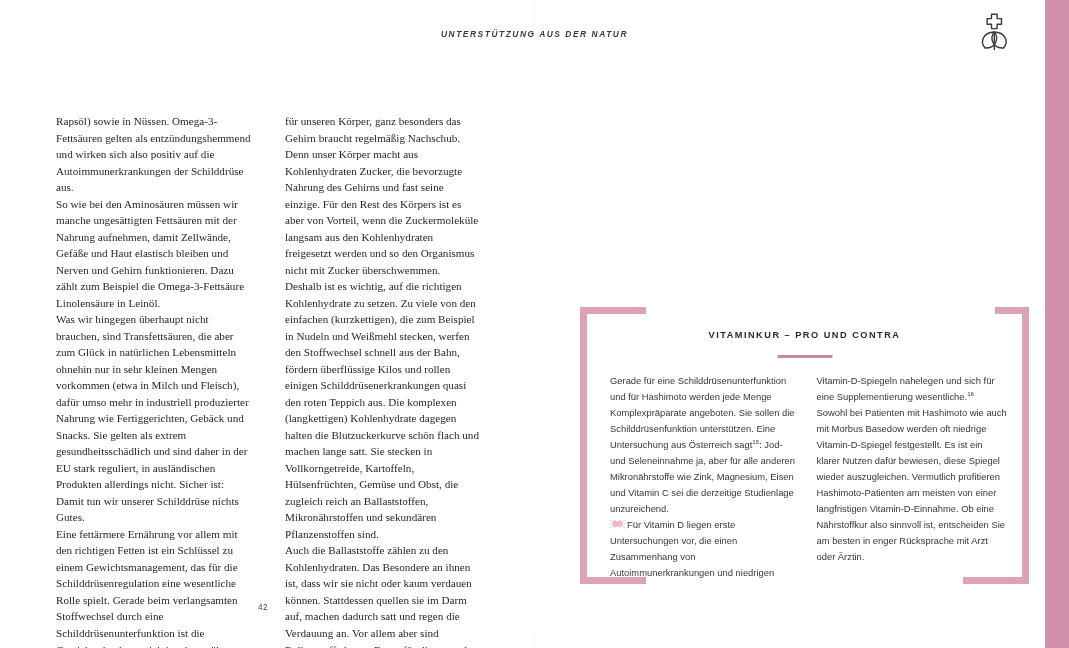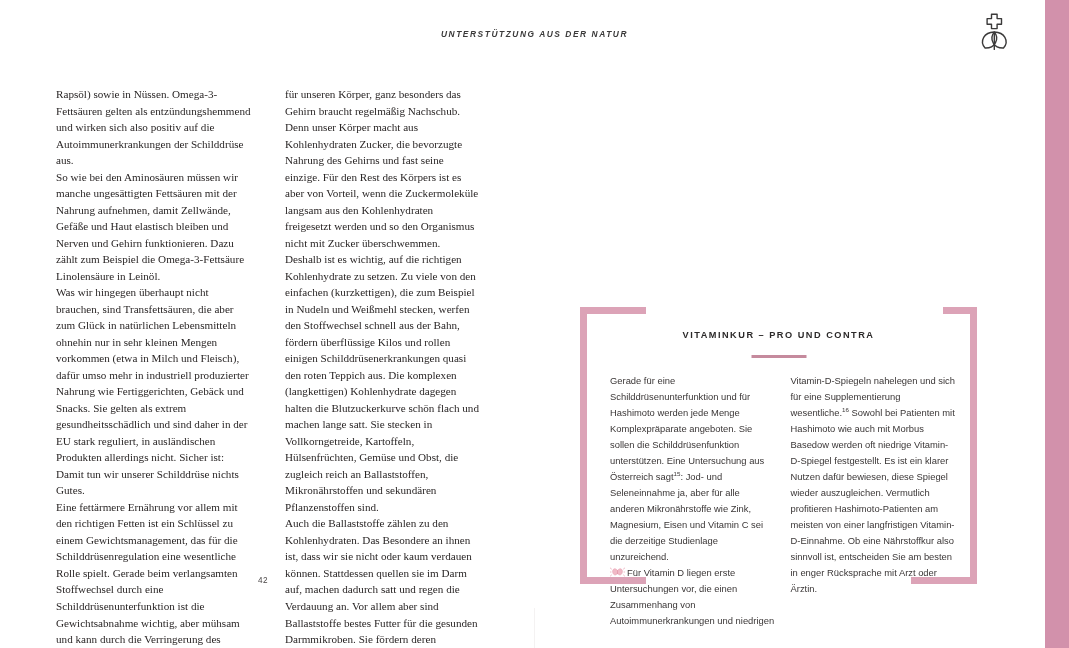--- a/index.html
+++ b/index.html
@@ -21,20 +21,21 @@
   .spread {
     position: absolute;
     inset: 0;
     display: flex;
   }
 
   .page {
     position: relative;
     height: 608px;
     background: #ffffff;
+    margin-top: 27px;
   }
   .page-left  { width: 534px; }
   .page-right { width: 535px; }
 
   
   .gutter {
     position: absolute;
     left: 534px;
     top: 0;
     width: 1px;
@@ -102,21 +103,21 @@
     hyphens: manual;
     color: #2a2626;
   }
   .col p { margin: 0; }
 
   
   .callout {
     position: absolute;
     left: 580px;
     top: 307px;
-    width: 397px;
+    width: 449px;
     height: 277px;
     padding-left: 40px;
   }
 
   
   .br {
     position: absolute;
     background: #dca3b7;
   }
   .br-left    { left: 0;    top: 0;    width: 7px;  height: 277px; }

